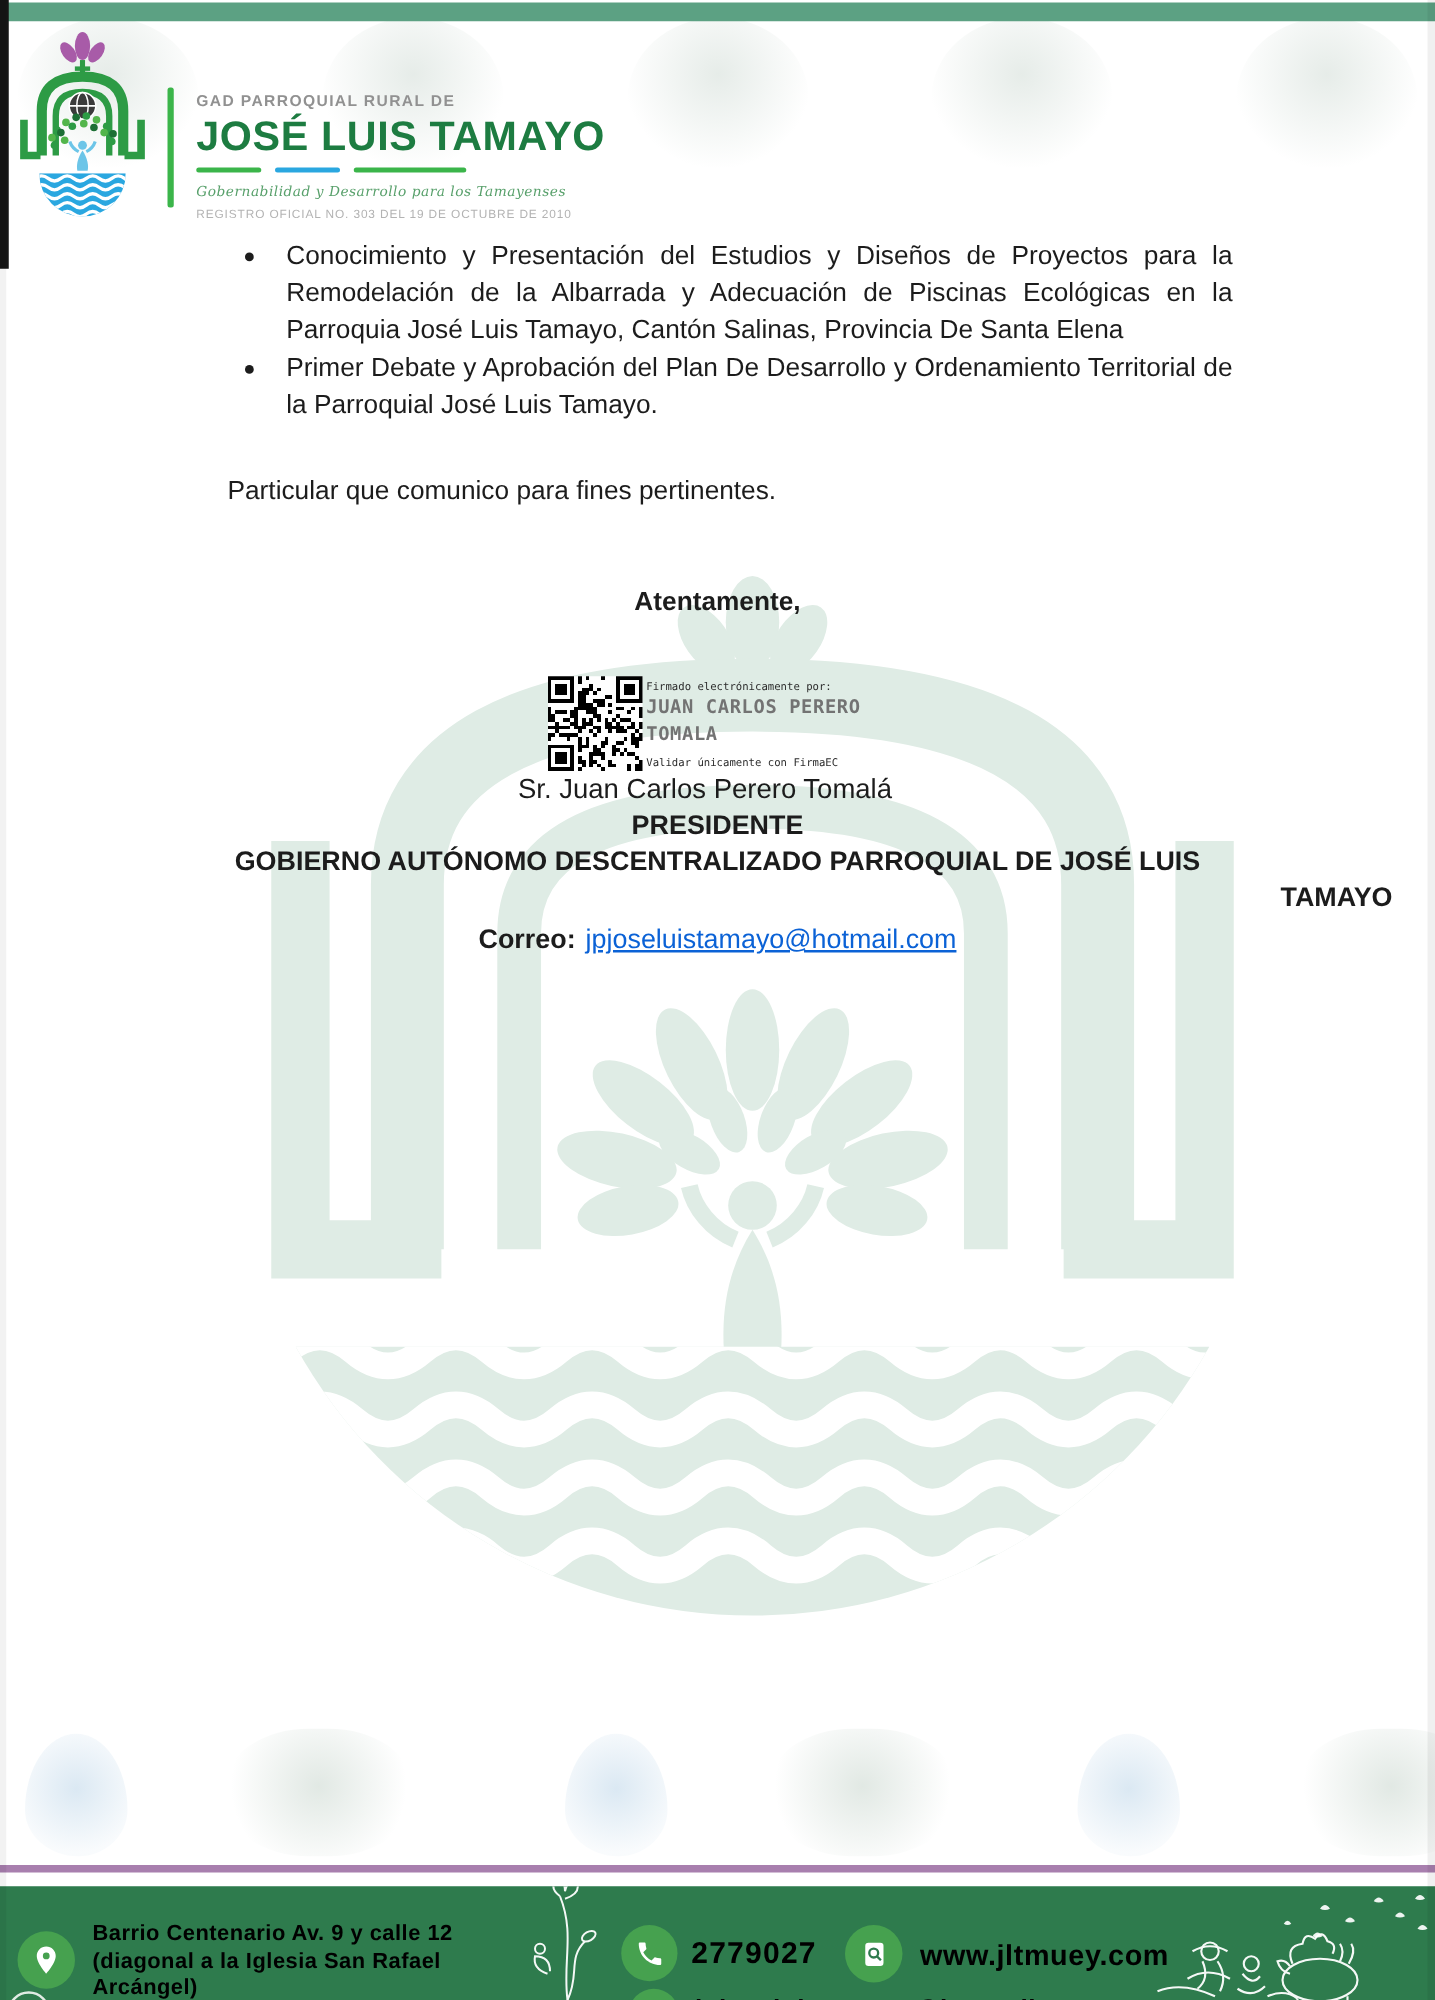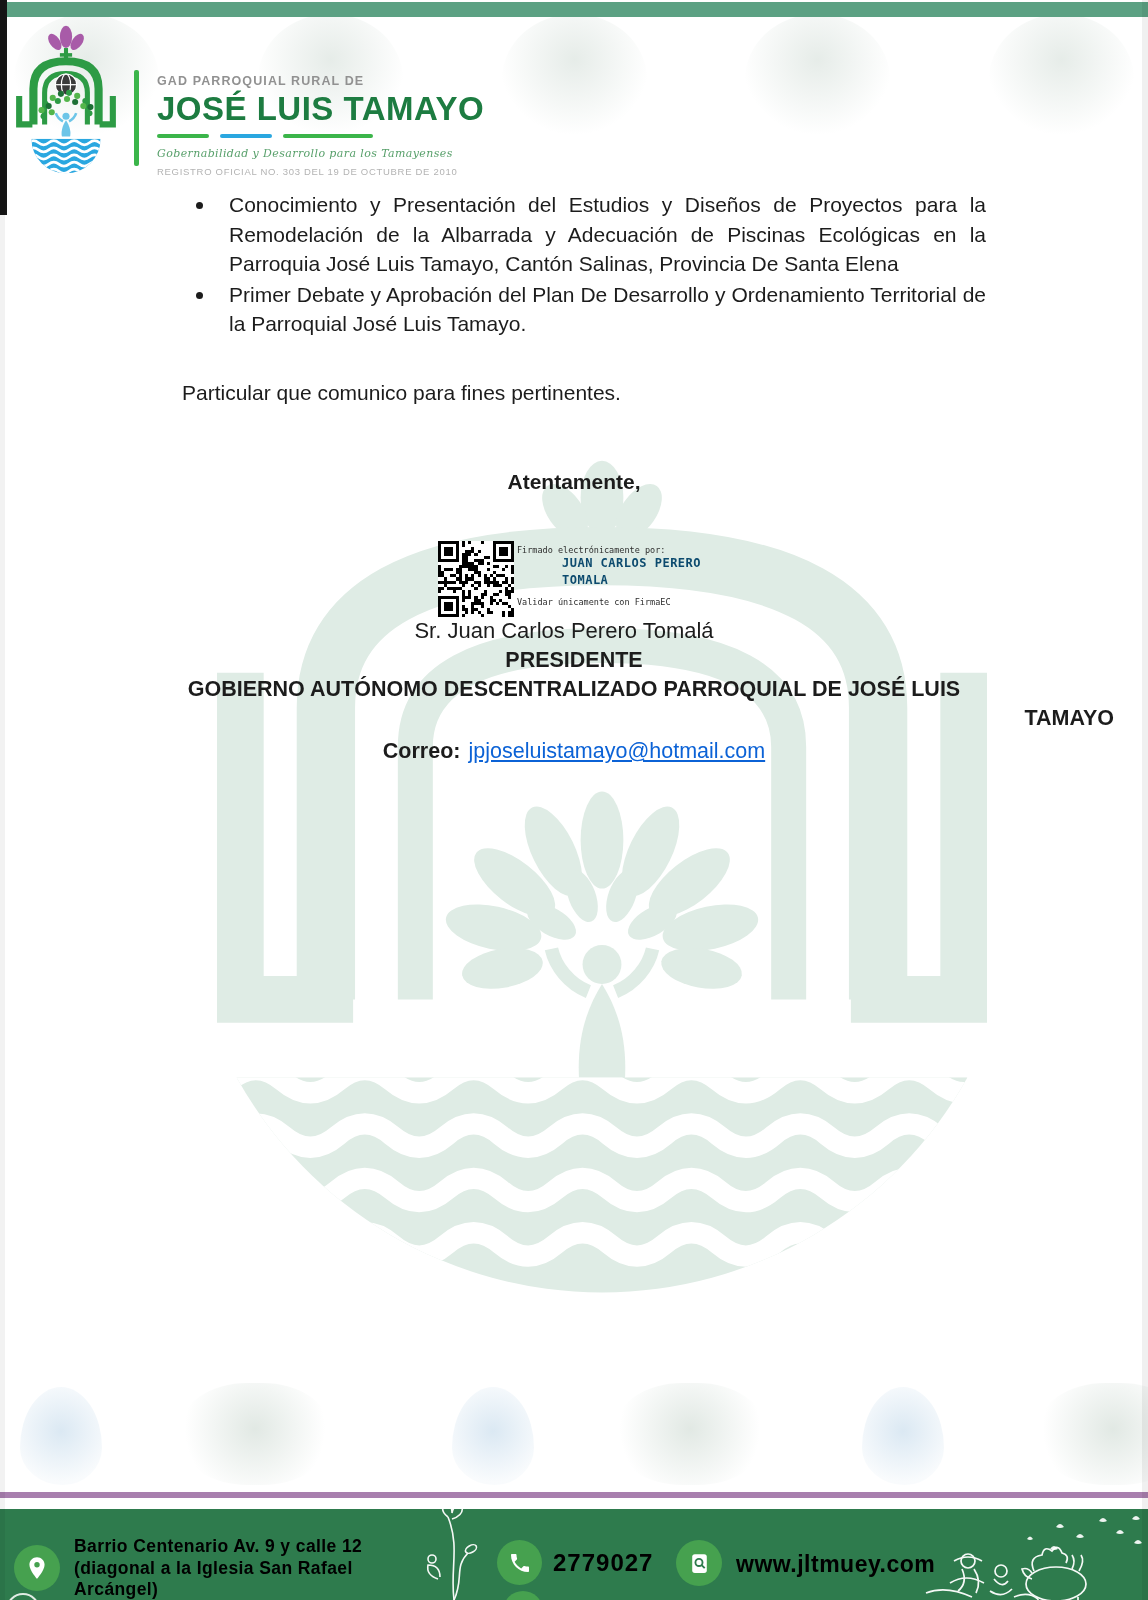--- a/index.html
+++ b/index.html
@@ -45,21 +45,21 @@
   .bullet-item{display:flex;margin-bottom:1px;}
   .bullet-dot{flex:0 0 auto;width:7px;height:7px;border-radius:50%;background:#1c1c1c;margin:12px 12px 0 0;}
   .bullet-text{font-size:21px;line-height:29.5px;text-align:justify;padding-left:14px;}
   .particular{position:absolute;left:164px;top:381px;font-size:21px;margin-left:18px;}
   .salutation{position:absolute;left:34px;top:468px;width:1080px;text-align:center;font-size:21px;line-height:28px;font-weight:bold;}
   .motto{position:absolute;left:34px;top:497px;width:1080px;text-align:center;font-size:21px;}
   .sig-row{position:absolute;left:438px;top:541px;display:flex;align-items:flex-start;}
   .qr{width:76px;height:76px;flex:0 0 auto;}
   .sig-texts{margin-left:3px;padding-top:4px;font-family:"DejaVu Sans Mono",monospace;}
   .sig-tiny{font-size:8.5px;color:#2d2d2d;}
-  .sig-name{font-size:12px;font-weight:bold;color:#0c4a6e;width:190px;line-height:1.45;letter-spacing:.5px;margin-left:45px;}
+  .sig-name{font-size:15px;font-weight:bold;color:#737373;width:190px;line-height:1.45;letter-spacing:.5px;}
   .sig-validate{font-size:8.5px;color:#2d2d2d;margin-top:7px;}
   .sig-person{position:absolute;left:24px;top:618px;width:1080px;text-align:center;font-size:22px;}
   .sig-title{position:absolute;left:34px;top:648px;width:1080px;text-align:center;font-size:21.5px;font-weight:bold;}
   .sig-org1{position:absolute;left:34px;top:677px;width:1080px;text-align:center;font-size:21.5px;font-weight:bold;}
   .sig-org2{position:absolute;left:34px;top:706px;width:1080px;text-align:right;font-size:21.5px;font-weight:bold;}
   .correo{position:absolute;left:34px;top:739px;width:1080px;text-align:center;font-size:21.5px;}
   .correo b{margin-right:8px;}
   .email-link{color:var(--link_blue);text-decoration:underline;cursor:pointer;}
   .cc-block{position:absolute;left:164px;top:813px;font-size:21px;line-height:28.8px;}
   

